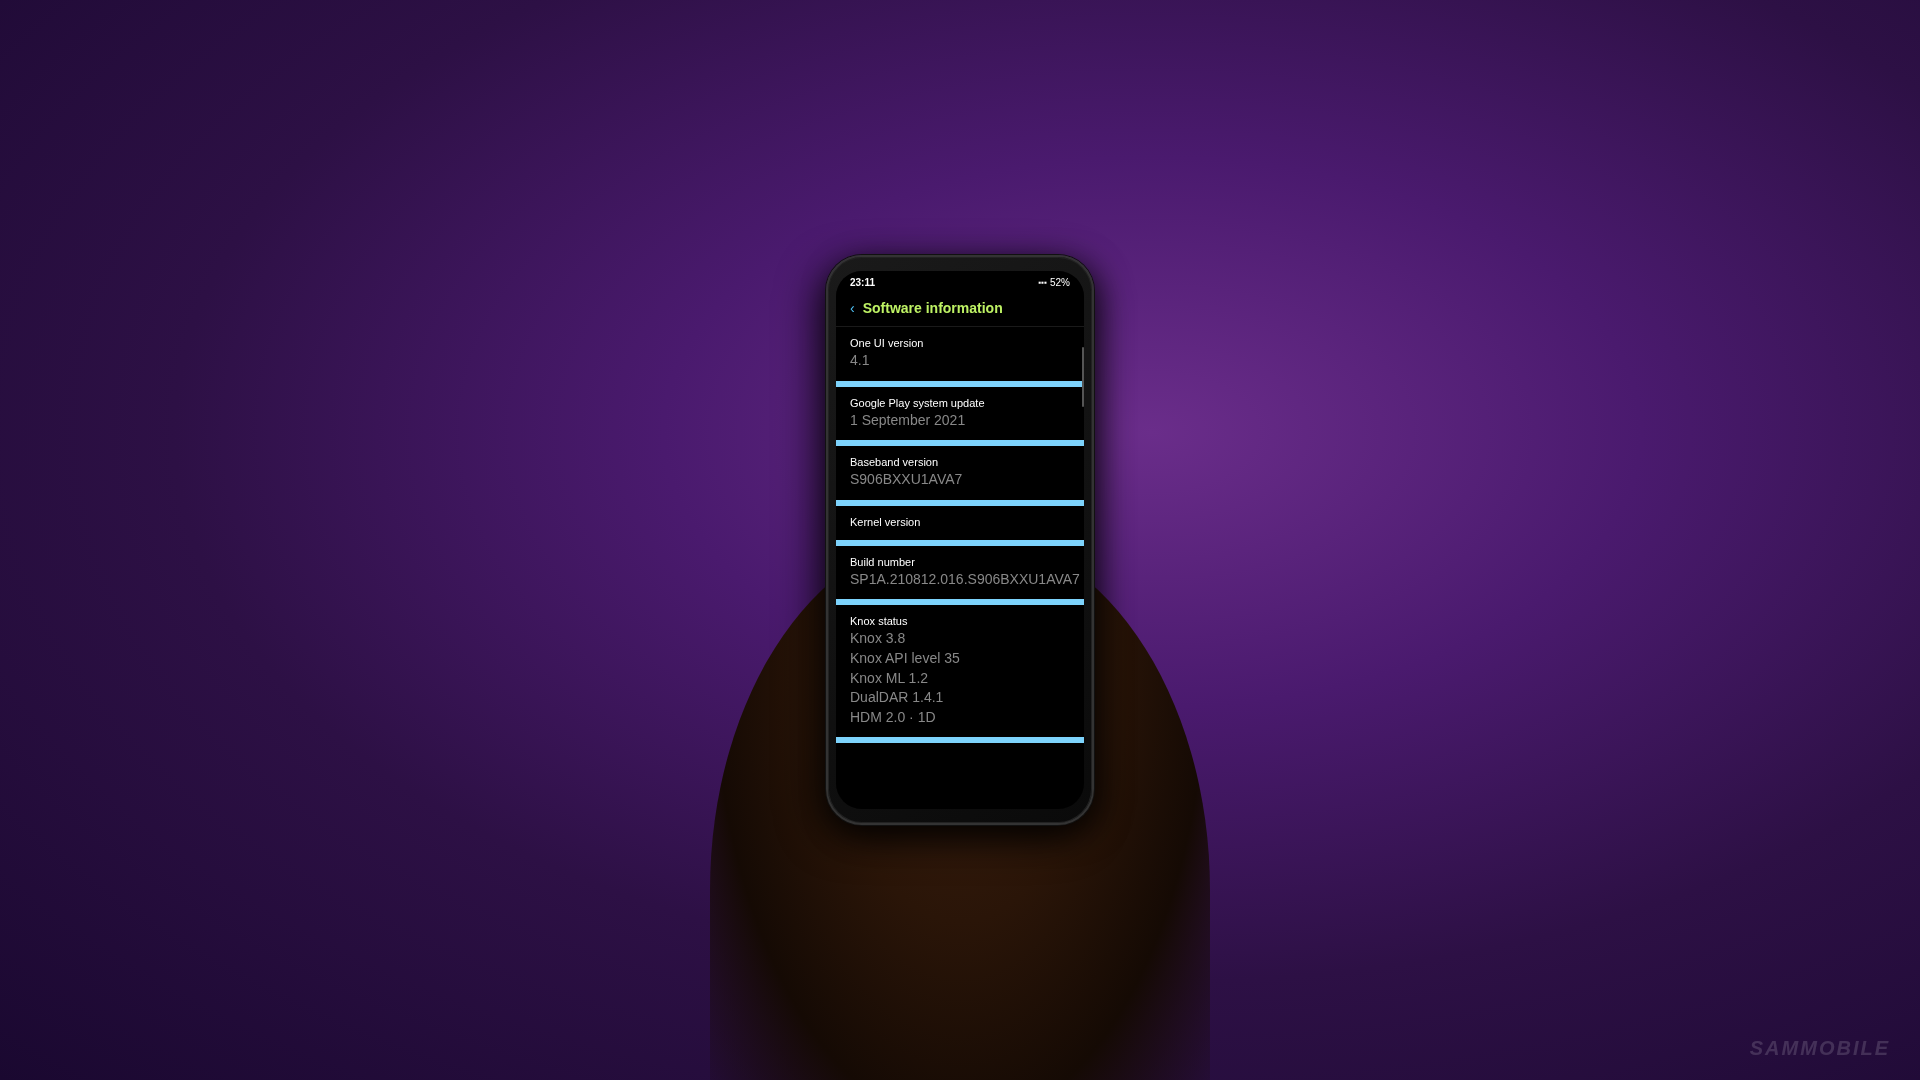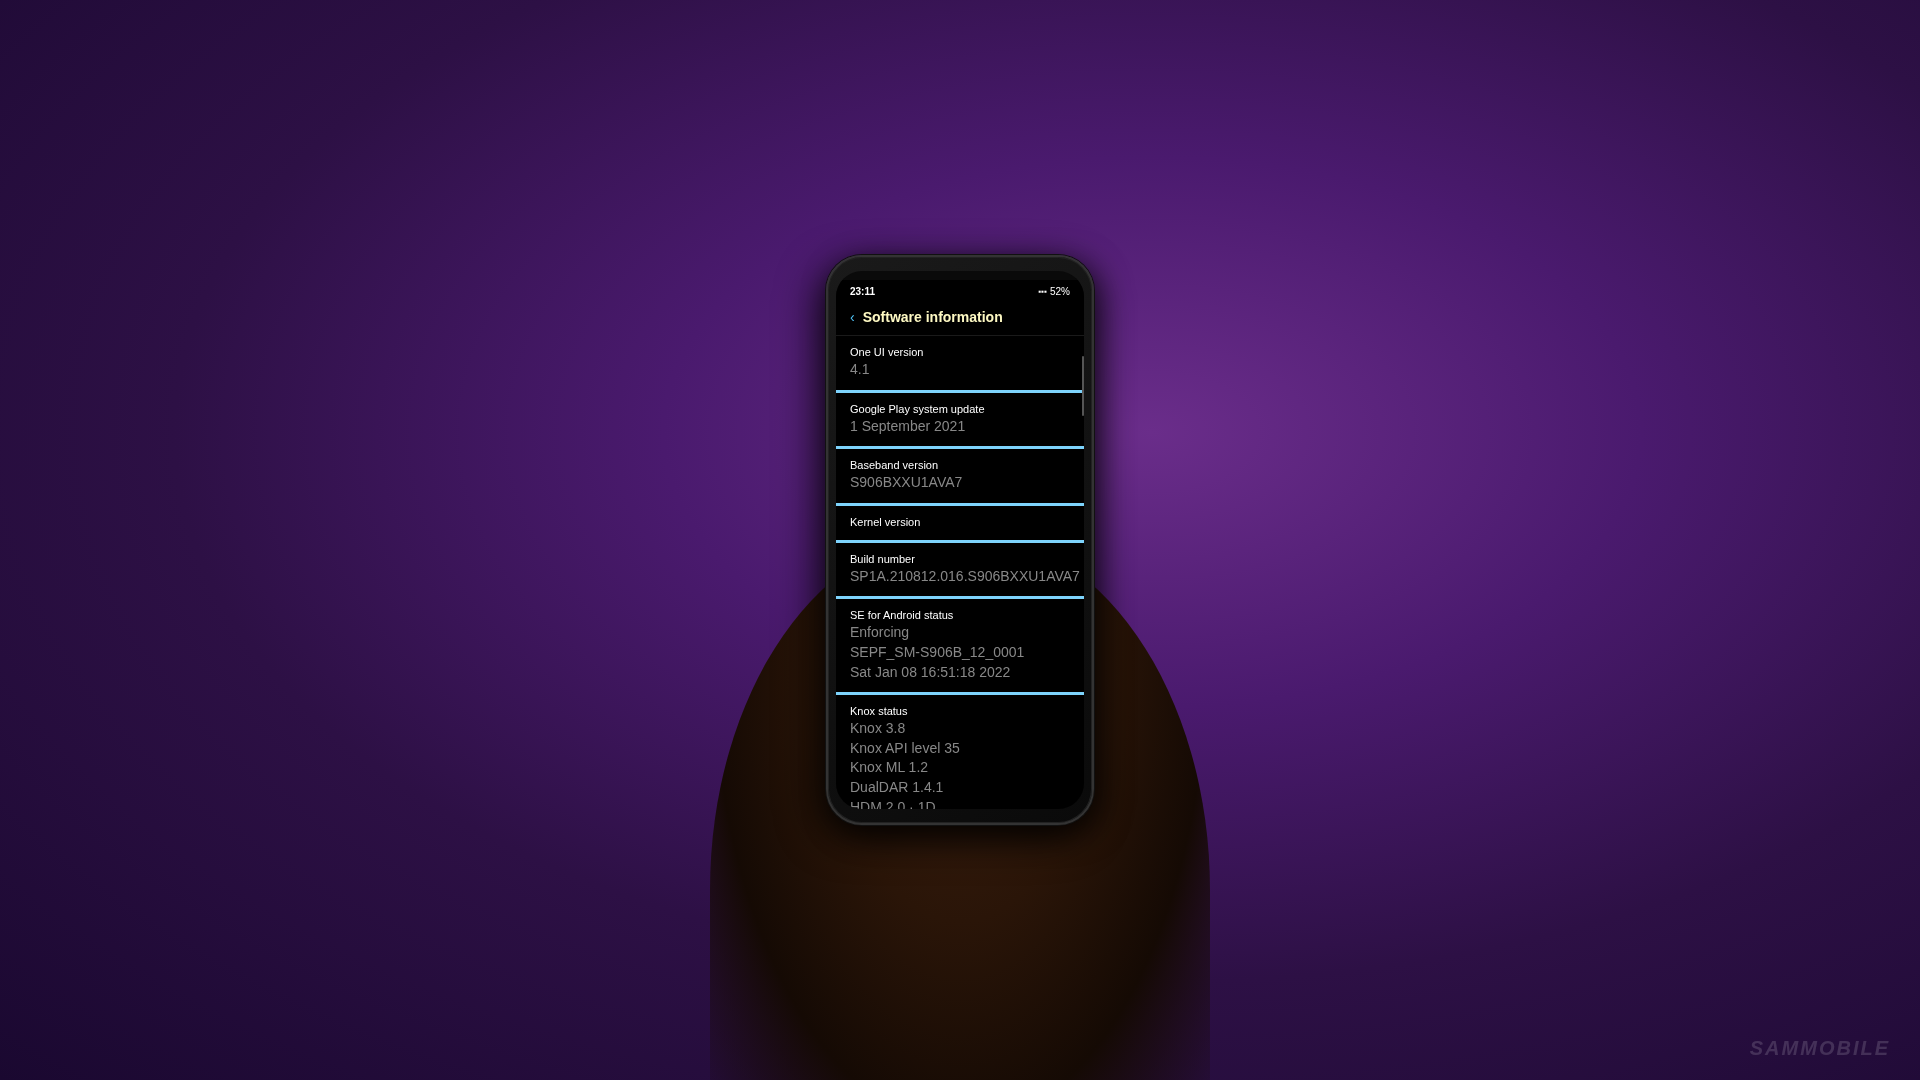--- a/index.html
+++ b/index.html
@@ -56,21 +56,20 @@
     }
 
     
     .status-bar {
       background: #000;
       padding: 6px 14px 4px;
       display: flex;
       justify-content: space-between;
       align-items: center;
       flex-shrink: 0;
-      margin-top: 9px;
     }
 
     .status-time {
       color: #fff;
       font-size: 10px;
       font-weight: 600;
     }
 
     .status-icons {
       display: flex;
@@ -96,21 +95,21 @@
       border-bottom: 1px solid #1a1a1a;
     }
 
     .back-arrow {
       color: #4fc3f7;
       font-size: 14px;
       cursor: pointer;
     }
 
     .nav-title {
-      color: #fef9c3;
+      color: #bef264;
       font-size: 14px;
       font-weight: 600;
     }
 
     
     .content-area {
       flex: 1;
       overflow-y: auto;
       position: relative;
       background: #000;
@@ -143,21 +142,21 @@
       right: 0;
       width: 2px;
       height: 60px;
       background: #555;
       border-radius: 1px;
     }
 
     
     .info-item {
       padding: 10px 14px;
-      border-bottom: 3px solid #7dd3fc;
+      border-bottom: 6px solid #7dd3fc;
       text-decoration: underline;
     }
 
     .info-label {
       color: #fff;
       font-size: 11px;
       font-weight: 500;
       margin-bottom: 2px;
     }
 
@@ -236,26 +235,20 @@
                 <div class="info-value" style="white-space: pre-line;">S906BXXU1AVA7</div>
               </div>
               <div class="info-item">
                 <div class="info-label">Kernel version</div>
               </div>
               <div class="info-item">
                 <div class="info-label">Build number</div>
                 <div class="info-value" style="white-space: pre-line;">SP1A.210812.016.S906BXXU1AVA7</div>
               </div>
               <div class="info-item">
-                <div class="info-label">SE for Android status</div>
-                <div class="info-value" style="white-space: pre-line;">Enforcing
-SEPF_SM-S906B_12_0001
-Sat Jan 08 16:51:18 2022</div>
-              </div>
-              <div class="info-item">
                 <div class="info-label">Knox status</div>
                 <div class="info-value" style="white-space: pre-line;">Knox 3.8
 Knox API level 35
 Knox ML 1.2
 DualDAR 1.4.1
 HDM 2.0 · 1D</div>
               </div>
             </div>
 
           <div class="scroll-indicator">

